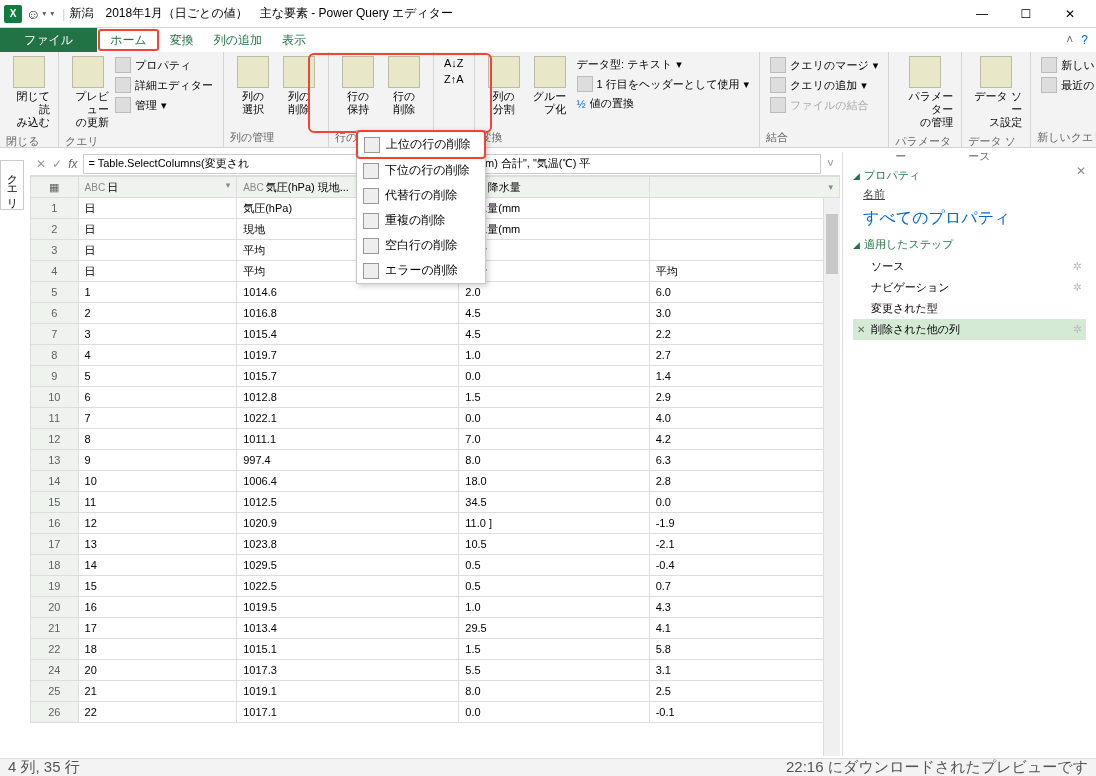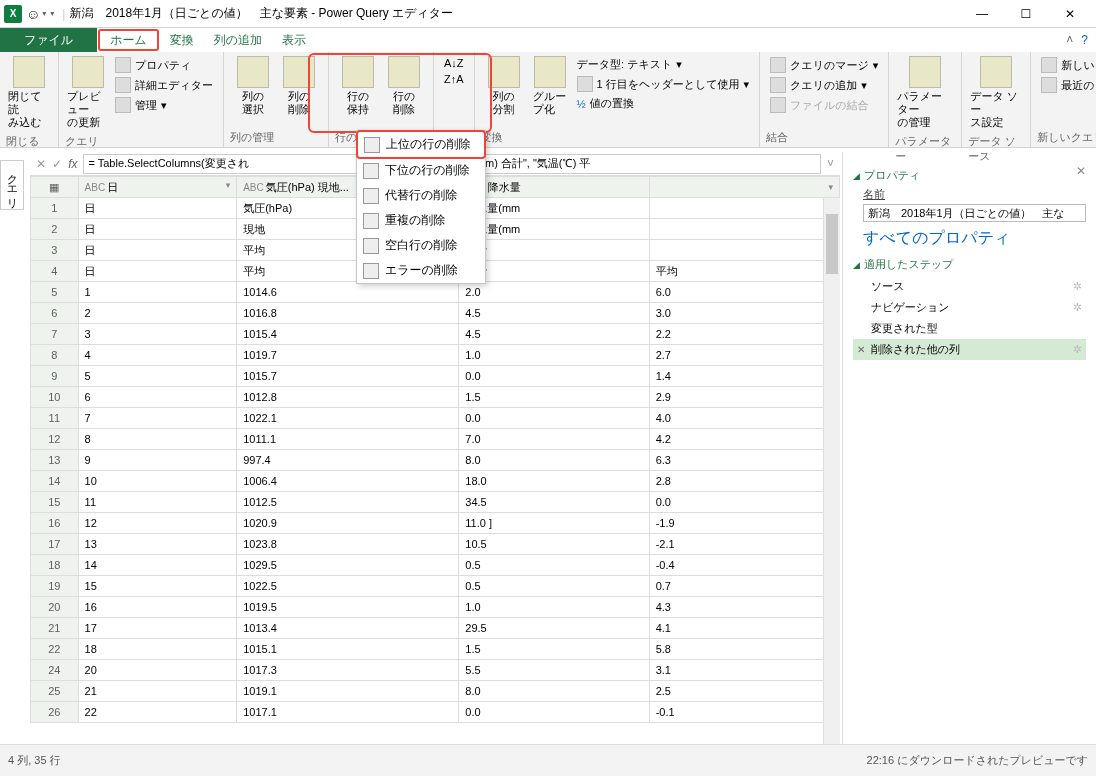--- a/index.html
+++ b/index.html
@@ -22,21 +22,21 @@
 .tab.active { border: 2px solid #f44336; border-radius: 3px; margin: 1px; }
 .ribbon-tabs .right { margin-left: auto; display: flex; align-items: center; padding-right: 8px; gap: 8px; color: #666; }
 
 
 .ribbon { height: 96px; background: #f3f3f3; border-bottom: 1px solid #d4d4d4; display: flex; }
 .group { border-right: 1px solid #d4d4d4; display: flex; flex-direction: column; padding: 2px 6px 0 6px; }
 .group .grow { flex: 1; display: flex; align-items: flex-start; }
 .group .label { text-align: left; font-size: 11px; color: #666; padding: 2px 0; }
 .bigbtn { display: flex; flex-direction: column; align-items: center; width: 46px; padding: 2px; }
 .bigbtn .ico { width: 32px; height: 32px; background: #e8e8c8; border: 1px solid #bba; margin-bottom: 2px; }
-.bigbtn .txt { font-size: 11px; text-align: left; line-height: 1.2; }
+.bigbtn .txt { font-size: 11px; text-align: right; line-height: 1.2; }
 .smallbtns { display: flex; flex-direction: column; gap: 2px; padding: 2px; }
 .smallbtn { display: flex; align-items: center; gap: 4px; font-size: 11px; padding: 1px 2px; white-space: nowrap; }
 .smallbtn .ico { width: 16px; height: 16px; background: #ddd; border: 1px solid #bbb; }
 
 .highlight-group { position: relative; }
 .highlight-box { position: absolute; border: 2px solid #f44336; border-radius: 6px; pointer-events: none; }
 
 
 .dropdown { position: absolute; left: 356px; top: 130px; width: 130px; background: #fff; border: 1px solid #c8c8c8; box-shadow: 2px 2px 6px rgba(0,0,0,0.2); z-index: 100; }
 .dropdown .item { display: flex; align-items: center; gap: 6px; padding: 4px 6px; font-size: 12px; }
@@ -76,21 +76,21 @@
 .prop-label { font-size: 11px; margin-bottom: 2px; color: #444; padding-left: 10px; text-decoration: underline; }
 .prop-input { width: 100%; border: 1px solid #bbb; padding: 2px 4px; font-size: 11px; }
 .link { color: #0066cc; font-size: 16px; padding-left: 10px; margin-top: 6px; display: block; }
 .steps { margin-top: 4px; }
 .step { padding: 3px 4px 3px 18px; font-size: 11px; display: flex; align-items: center; position: relative; }
 .step .gear { margin-left: auto; color: #bbb; font-size: 11px; }
 .step.sel { background: #d4ead4; }
 .step.sel::before { content: "✕"; position: absolute; left: 4px; font-size: 10px; color: #666; }
 
 
-.status { position: absolute; left: 0; right: 0; bottom: 0; height: 32px; background: #f3f3f3; border-top: 1px solid #ddd; display: flex; align-items: center; padding: 8px 8px; font-size: 11px; color: #555; }
+.status { position: absolute; left: 0; right: 0; bottom: 0; height: 18px; background: #f3f3f3; border-top: 1px solid #ddd; display: flex; align-items: center; padding: 8px 8px; font-size: 15px; color: #555; }
 .status .right { margin-left: auto; }
 </style>
 </head>
 <body>
 
 <div class="titlebar">
   <div class="excel-icon">X</div>
   <span class="smiley">☺</span>
   <span class="dd">▾</span>
   <span class="dd">▾</span>
@@ -483,21 +483,20 @@
   </div>
 </div>
 
 <div class="rpanel">
   <span class="close">✕</span>
   <div class="section-hd">
       <span class="tri">◢</span>
       <span>プロパティ</span>
     </div>
   <div class="prop-label">名前</div>
-  <div style="padding-left:10px"><input class="prop-input" value="新潟　2018年1月（日ごとの値）　主な" style=""></div>
   <a class="link">すべてのプロパティ</a>
   <div class="section-hd">
       <span class="tri">◢</span>
       <span>適用したステップ</span>
     </div>
   <div class="steps" id="steps">
       <div class="step">ソース<span class="gear">✲</span></div>
       <div class="step">ナビゲーション<span class="gear">✲</span></div>
       <div class="step">変更された型</div>
       <div class="step sel">削除された他の列<span class="gear">✲</span></div>

